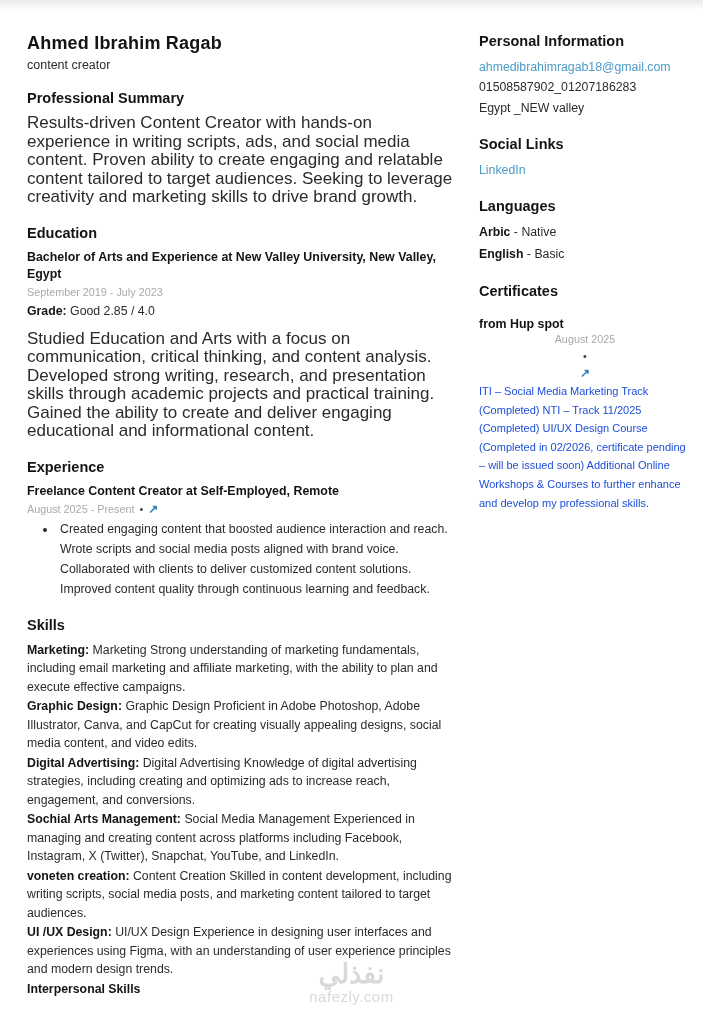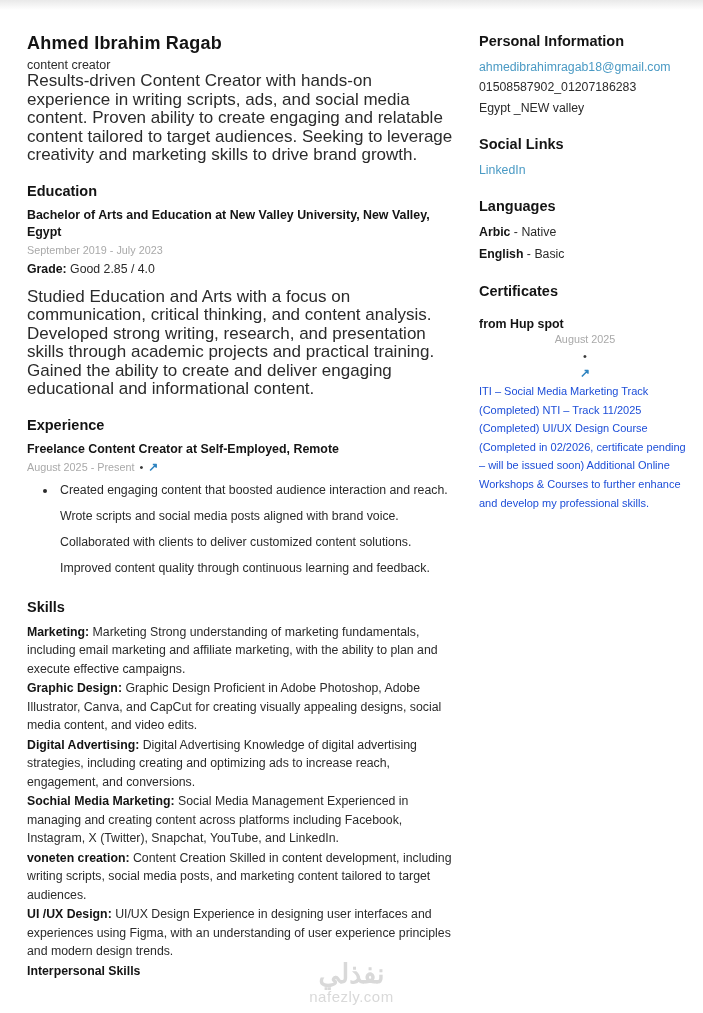--- a/index.html
+++ b/index.html
@@ -73,21 +73,21 @@
     font-size: 12px;
     font-weight: bold;
     text-decoration: none;
     line-height: 1;
     cursor: pointer;
   }
   .grade-line { font-size: 12.3px; line-height: 18px; margin-bottom: 10px; }
   .grade-line .b { font-weight: bold; color: #141414; }
 
   ul.bullets { margin: 2px 0 0 0; padding-left: 30px; }
-  ul.bullets li { font-size: 12.3px; line-height: 26px; padding-left: 3px; }
+  ul.bullets li { font-size: 12.3px; line-height: 20px; padding-left: 3px; }
 
   .skill-para { font-size: 12.3px; line-height: 18.5px; margin-bottom: 1px; }
   .skill-para .b { font-weight: bold; color: #141414; }
 
   .side-link {
     color: #4a9ac4;
     font-size: 12.3px;
     line-height: 20px;
     text-decoration: none;
     cursor: pointer;
@@ -118,24 +118,25 @@
 
 <div class="page">
 
   <div class="col-main">
 
     <div class="name-block">
       <div class="name">Ahmed Ibrahim Ragab</div>
       <div class="subtitle">content creator</div>
     </div>
 
+    <h2 class="section-heading">Professional Summary</h2>
     <p class="body-text">Results-driven Content Creator with hands-on experience in writing scripts, ads, and social media content. Proven ability to create engaging and relatable content tailored to target audiences. Seeking to leverage creativity and marketing skills to drive brand growth.</p>
 
     <h2 class="section-heading">Education</h2>
-    <div class="bold-line">Bachelor of Arts and Education at New Valley University, New Valley, Egypt</div>
+    <div class="bold-line">Bachelor of Arts and Experience at New Valley University, New Valley, Egypt</div>
     <div class="date-line">
       <span>September 2019 - July 2023</span>
     </div>
     <div class="grade-line">
       <span class="b">Grade:</span>
       <span>Good 2.85 / 4.0</span>
     </div>
     <p class="body-text">Studied Education and Arts with a focus on communication, critical thinking, and content analysis. Developed strong writing, research, and presentation skills through academic projects and practical training. Gained the ability to create and deliver engaging educational and informational content.</p>
 
     <h2 class="section-heading">Experience</h2>
@@ -157,21 +158,21 @@
     </p>
     <p class="skill-para">
       <span class="b">Graphic Design:</span>
       <span>Graphic Design Proficient in Adobe Photoshop, Adobe Illustrator, Canva, and CapCut for creating visually appealing designs, social media content, and video edits.</span>
     </p>
     <p class="skill-para">
       <span class="b">Digital Advertising:</span>
       <span>Digital Advertising Knowledge of digital advertising strategies, including creating and optimizing ads to increase reach, engagement, and conversions.</span>
     </p>
     <p class="skill-para">
-      <span class="b">Sochial Media Marketing:</span>
+      <span class="b">Sochial Arts Management:</span>
       <span>Social Media Management Experienced in managing and creating content across platforms including Facebook, Instagram, X (Twitter), Snapchat, YouTube, and LinkedIn.</span>
     </p>
     <p class="skill-para">
       <span class="b">voneten creation:</span>
       <span>Content Creation Skilled in content development, including writing scripts, social media posts, and marketing content tailored to target audiences.</span>
     </p>
     <p class="skill-para">
       <span class="b">UI /UX Design:</span>
       <span>UI/UX Design Experience in designing user interfaces and experiences using Figma, with an understanding of user experience principles and modern design trends.</span>
     </p>

